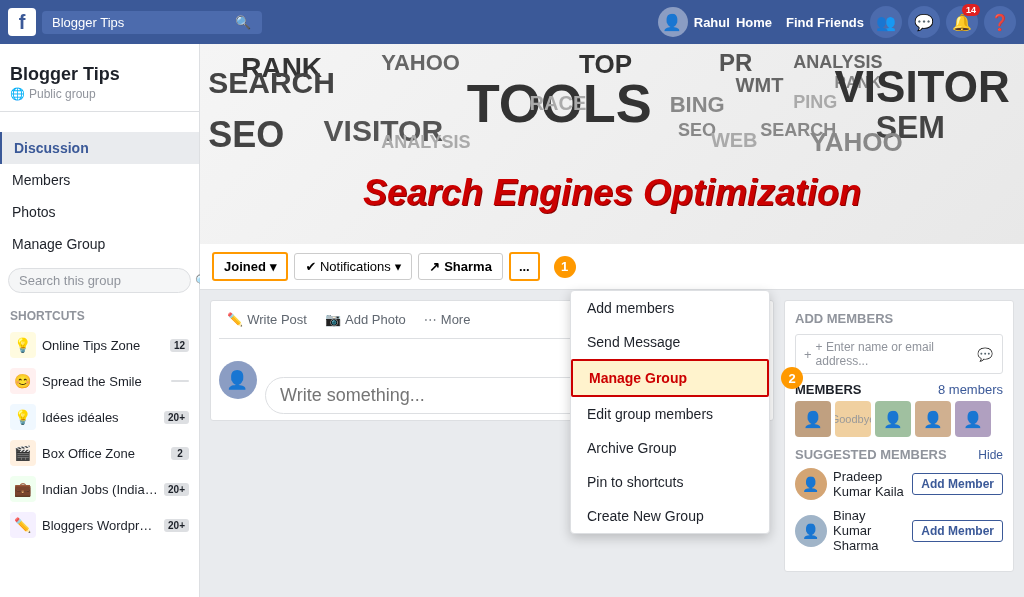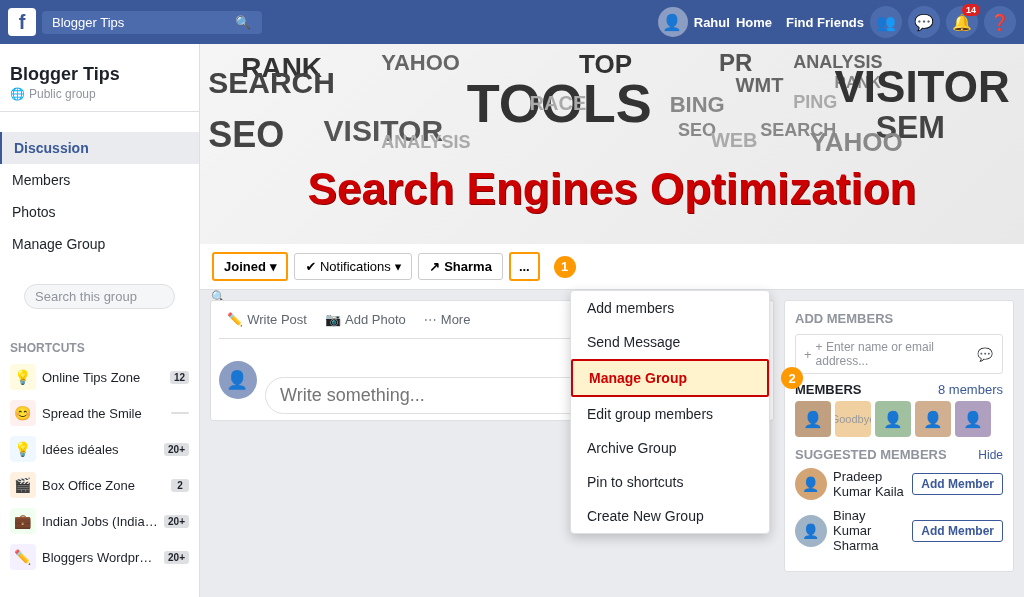--- a/index.html
+++ b/index.html
@@ -90,21 +90,21 @@
     .sidebar-nav-item {
       padding: 8px 12px; cursor: pointer; font-size: 14px; color: #1d2129;
       background: transparent;
     }
     .sidebar-nav-item.active {
       background: #e9ebee; font-weight: bold; color: #3b5998;
       border-left: 2px solid #3b5998;
     }
 
     .sidebar-search {
-      margin: 24px; border: 1px solid #dddfe2; border-radius: 20px;
+      margin: 8px; border: 1px solid #dddfe2; border-radius: 20px;
       display: flex; align-items: center; padding: 4px 10px; background: #f5f6f7;
     }
     .sidebar-search input {
       border: none; background: transparent; outline: none; font-size: 13px; flex: 1; color: #1d2129;
     }
     .sidebar-search input::placeholder { color: #90949c; }
     .sidebar-section-title {
       padding: 8px 10px 4px; font-size: 12px; font-weight: bold; color: #90949c; text-transform: uppercase;
     }
     .shortcut-item {
@@ -142,25 +142,26 @@
     }
     .wc-word {
       position: absolute;
       font-weight: bold;
       color: #555;
       white-space: nowrap;
     }
     .wc-title {
       position: absolute;
       color: #cc0000;
-      font-size: 44px;
+      font-size: 36px;
       font-weight: bold;
       text-shadow: 1px 1px 0 #880000;
       bottom: 30px; left: 50%; transform: translateX(-50%);
       white-space: nowrap;
+      font-style: italic;
     }
 
     
     .action-bar {
       background: #fff;
       border-bottom: 1px solid #dddfe2;
       display: flex; align-items: center; padding: 8px 12px; gap: 6px;
       position: relative;
     }
     .btn {

